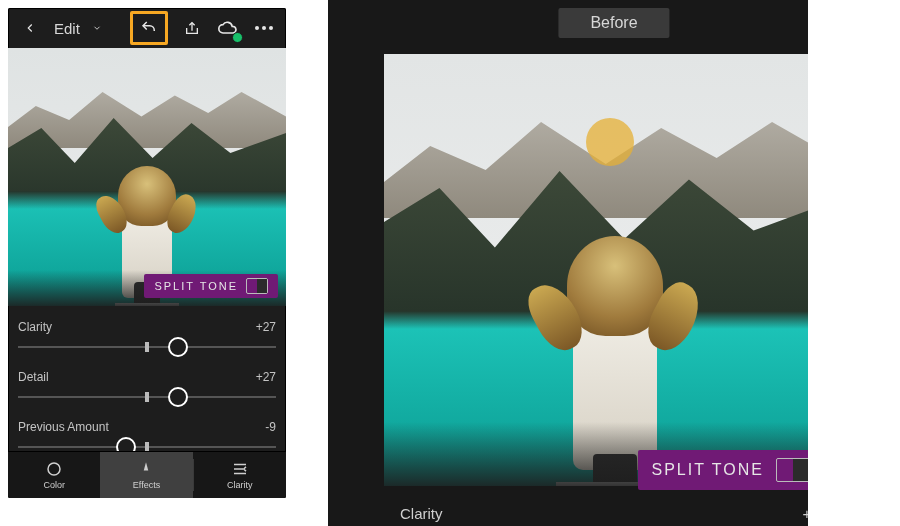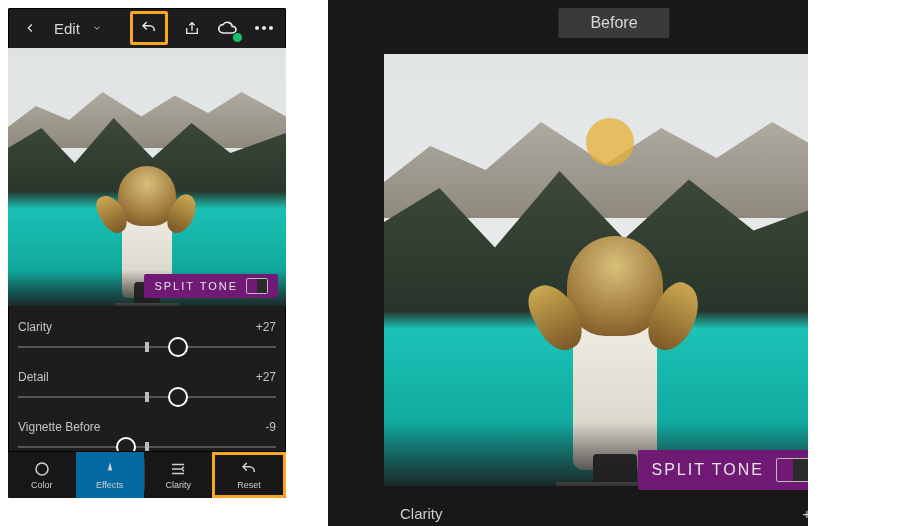--- a/index.html
+++ b/index.html
@@ -48,21 +48,21 @@
   .sliders{padding:8px 10px 0 10px;font-size:12px;}
   .row{padding:6px 0 10px 0;border-bottom:none;}
   .row-head{display:flex;justify-content:space-between;font-size:12px;color:#c4c4c4;margin-bottom:6px;}
   .track{position:relative;height:14px;}
   .track .line{position:absolute;left:0;right:0;top:50%;height:2px;background:#555;transform:translateY(-50%);}
   .track .tick{position:absolute;top:50%;width:4px;height:10px;background:#bbb;transform:translate(-50%,-50%);}
   .track .knob{position:absolute;top:50%;width:16px;height:16px;border:2px solid #fff;background:#1d1d1d;border-radius:50%;transform:translate(-50%,-50%);}
 
   .bottombar{position:absolute;left:0;right:0;bottom:0;height:46px;display:flex;background:#171717;border-top:1px solid #000;}
   .bbtn{flex:1;display:flex;flex-direction:column;align-items:center;justify-content:center;gap:2px;font-size:9px;color:#cfcfcf;cursor:pointer;}
-  .bbtn.sel{background:#0369a1;}
+  .bbtn.sel{background:#404040;}
   .bbtn svg{display:block;}
   .vdiv{width:1px;background:#3a3a3a;height:70%;align-self:center;}
   .bb-reset-hl{border:3px solid #f7a823;box-sizing:border-box;}
 
   
   .preview{
     position:absolute;left:328px;top:0;width:572px;height:526px;background:#181818;color:#d7d7d7;
   }
   .before-pill{position:absolute;left:50%;top:8px;transform:translateX(-50%);background:#3a3a3a;padding:6px 32px;font-size:16px;border-radius:2px;}
   .photo2{position:absolute;left:56px;top:54px;width:462px;height:432px;background:#0c3636;overflow:hidden;}
@@ -166,21 +166,21 @@
           <span>+27</span>
         </div>
         <div class="track">
           <div class="line"></div>
             <div class="tick" style="left:50%"></div>
             <div class="knob" style="left:62%"></div>
         </div>
       </div>
       <div class="row">
         <div class="row-head">
-          <span>Vignette Before</span>
+          <span>Previous Amount</span>
           <span>-9</span>
         </div>
         <div class="track">
           <div class="line"></div>
             <div class="tick" style="left:50%"></div>
             <div class="knob" style="left:42%"></div>
         </div>
       </div>
       <div class="row" style="padding-bottom:2px">
         <div class="row-head">
@@ -205,27 +205,20 @@
       </div>
       <div class="vdiv"></div>
       <div class="bbtn">
         <svg width="18" height="18" viewBox="0 0 24 24" fill="none" stroke="#cfcfcf" stroke-width="2">
             <path d="M4 6h16"></path>
             <path d="M4 12h12"></path>
             <path d="M4 18h16"></path>
             <polyline points="20 9 17 12 20 15"></polyline>
           </svg>
         <span>Clarity</span>
-      </div>
-      <div class="bbtn bb-reset-hl">
-        <svg width="18" height="18" viewBox="0 0 24 24" fill="none" stroke="#cfcfcf" stroke-width="2">
-            <path d="M9 14l-5-5 5-5"></path>
-            <path d="M4 9h9a6 6 0 0 1 6 6v1"></path>
-          </svg>
-        <span>Reset</span>
       </div>
     </div>
   </div>
 
   <div class="preview">
     <div class="before-pill">
       <span>Before</span>
     </div>
 
     <div class="photo2">

